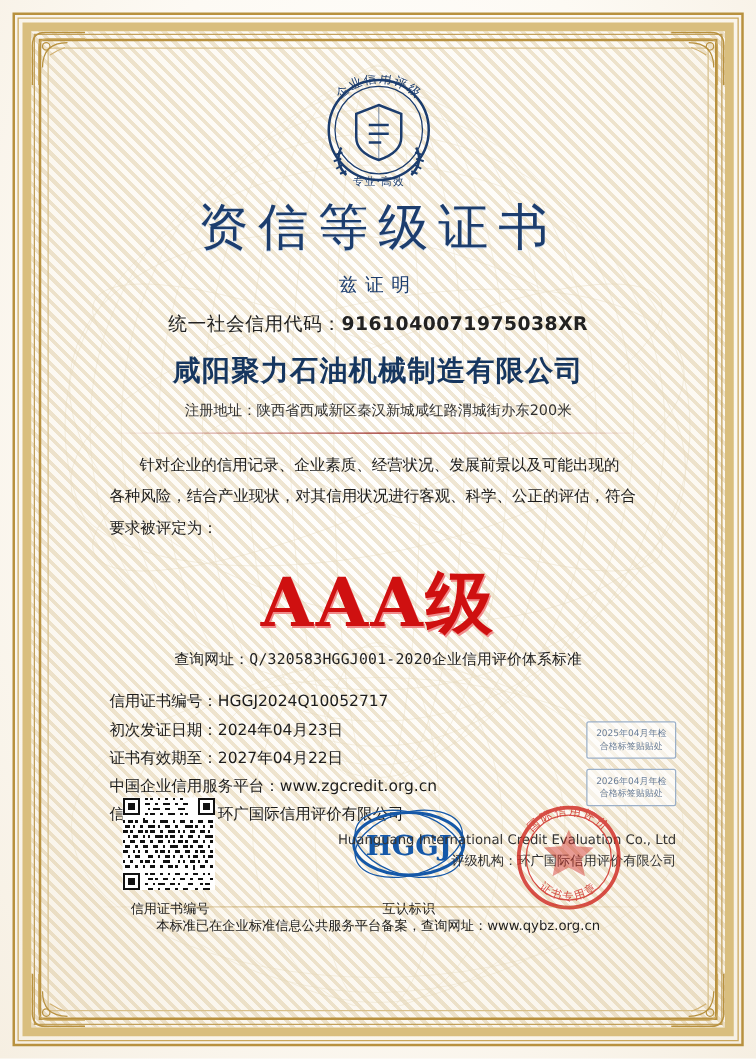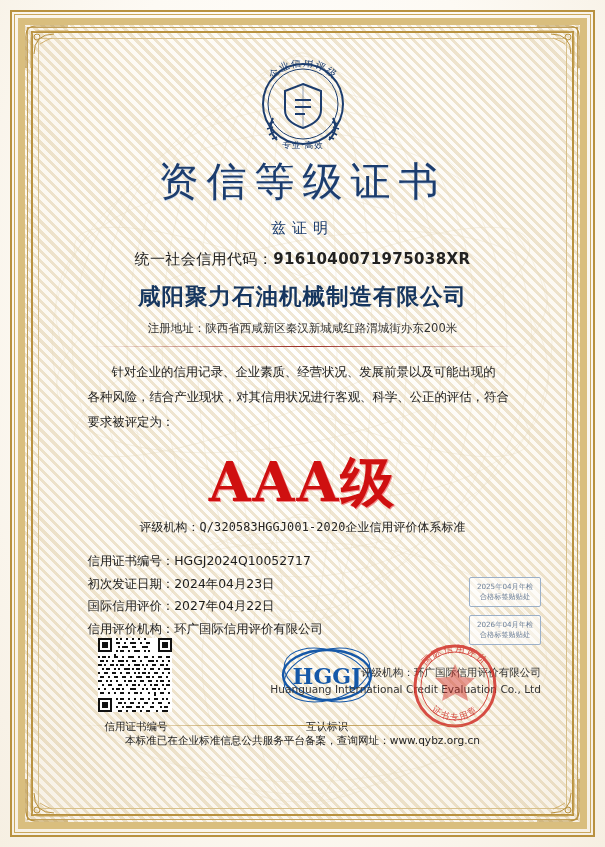--- a/index.html
+++ b/index.html
@@ -261,27 +261,28 @@
 
     <div class="para">
       <span>针对企业的信用记录、企业素质、经营状况、发展前景以及可能出现的</span>
       <span class="l2">各种风险，结合产业现状，对其信用状况进行客观、科学、公正的评估，符合</span>
       <span class="l3">要求被评定为：</span>
     </div>
 
     <div class="grade">AAA级</div>
 
     <div class="basis">
-      <span class="lbl">评级机构：</span><span>Q/320583HGGJ001-2020企业信用评价体系标准</span>
+      <span class="lbl">查询网址：</span><span>Q/320583HGGJ001-2020企业信用评价体系标准</span>
     </div>
 
     <div class="info">
       <div>信用证书编号：HGGJ2024Q10052717</div>
       <div>初次发证日期：2024年04月23日</div>
-      <div>国际信用评价：2027年04月22日</div>
+      <div>证书有效期至：2027年04月22日</div>
+      <div>中国企业信用服务平台：www.zgcredit.org.cn</div>
       <div>信用评价机构：环广国际信用评价有限公司</div>
     </div>
 
     <div class="seals">
       <div class="seal">
         <div>2025年04月年检</div>
         <div>合格标签贴贴处</div>
       </div>
       <div class="seal">
         <div>2026年04月年检</div>
@@ -332,22 +333,22 @@
         <svg width="94" height="66" viewBox="0 0 94 66">
           <ellipse cx="47" cy="33" rx="44" ry="25" fill="none" stroke="#1558a8" stroke-width="2.4"></ellipse>
           <ellipse cx="47" cy="33" rx="44" ry="25" fill="none" stroke="#1558a8" stroke-width="1" transform="rotate(-16 47 33)"></ellipse>
           <ellipse cx="47" cy="33" rx="44" ry="25" fill="none" stroke="#1558a8" stroke-width="1" transform="rotate(16 47 33)"></ellipse>
           <text x="47" y="42" text-anchor="middle" font-size="22" font-weight="bold" fill="#1558a8" font-family="DejaVu Serif, serif">HGGJ</text>
         </svg>
       </div>
       <div class="hggj-cap">互认标识</div>
 
       <div class="org">
+        <div>Huanguang International Credit Evaluation Co., Ltd</div>
         <div>评级机构：环广国际信用评价有限公司</div>
-        <div>Huanguang International Credit Evaluation Co., Ltd</div>
       </div>
 
       <div class="redseal">
         <svg width="104" height="104" viewBox="0 0 104 104">
           <defs>
             <path id="sealArcTop" d="M14,56 A38,38 0 0 1 90,56"></path>
             <path id="sealArcBot" d="M20,54 A32,32 0 0 0 84,54"></path>
           </defs>
           <g opacity="0.82">
             <circle cx="52" cy="52" r="40" fill="none" stroke="#d02a22" stroke-width="3"></circle>

